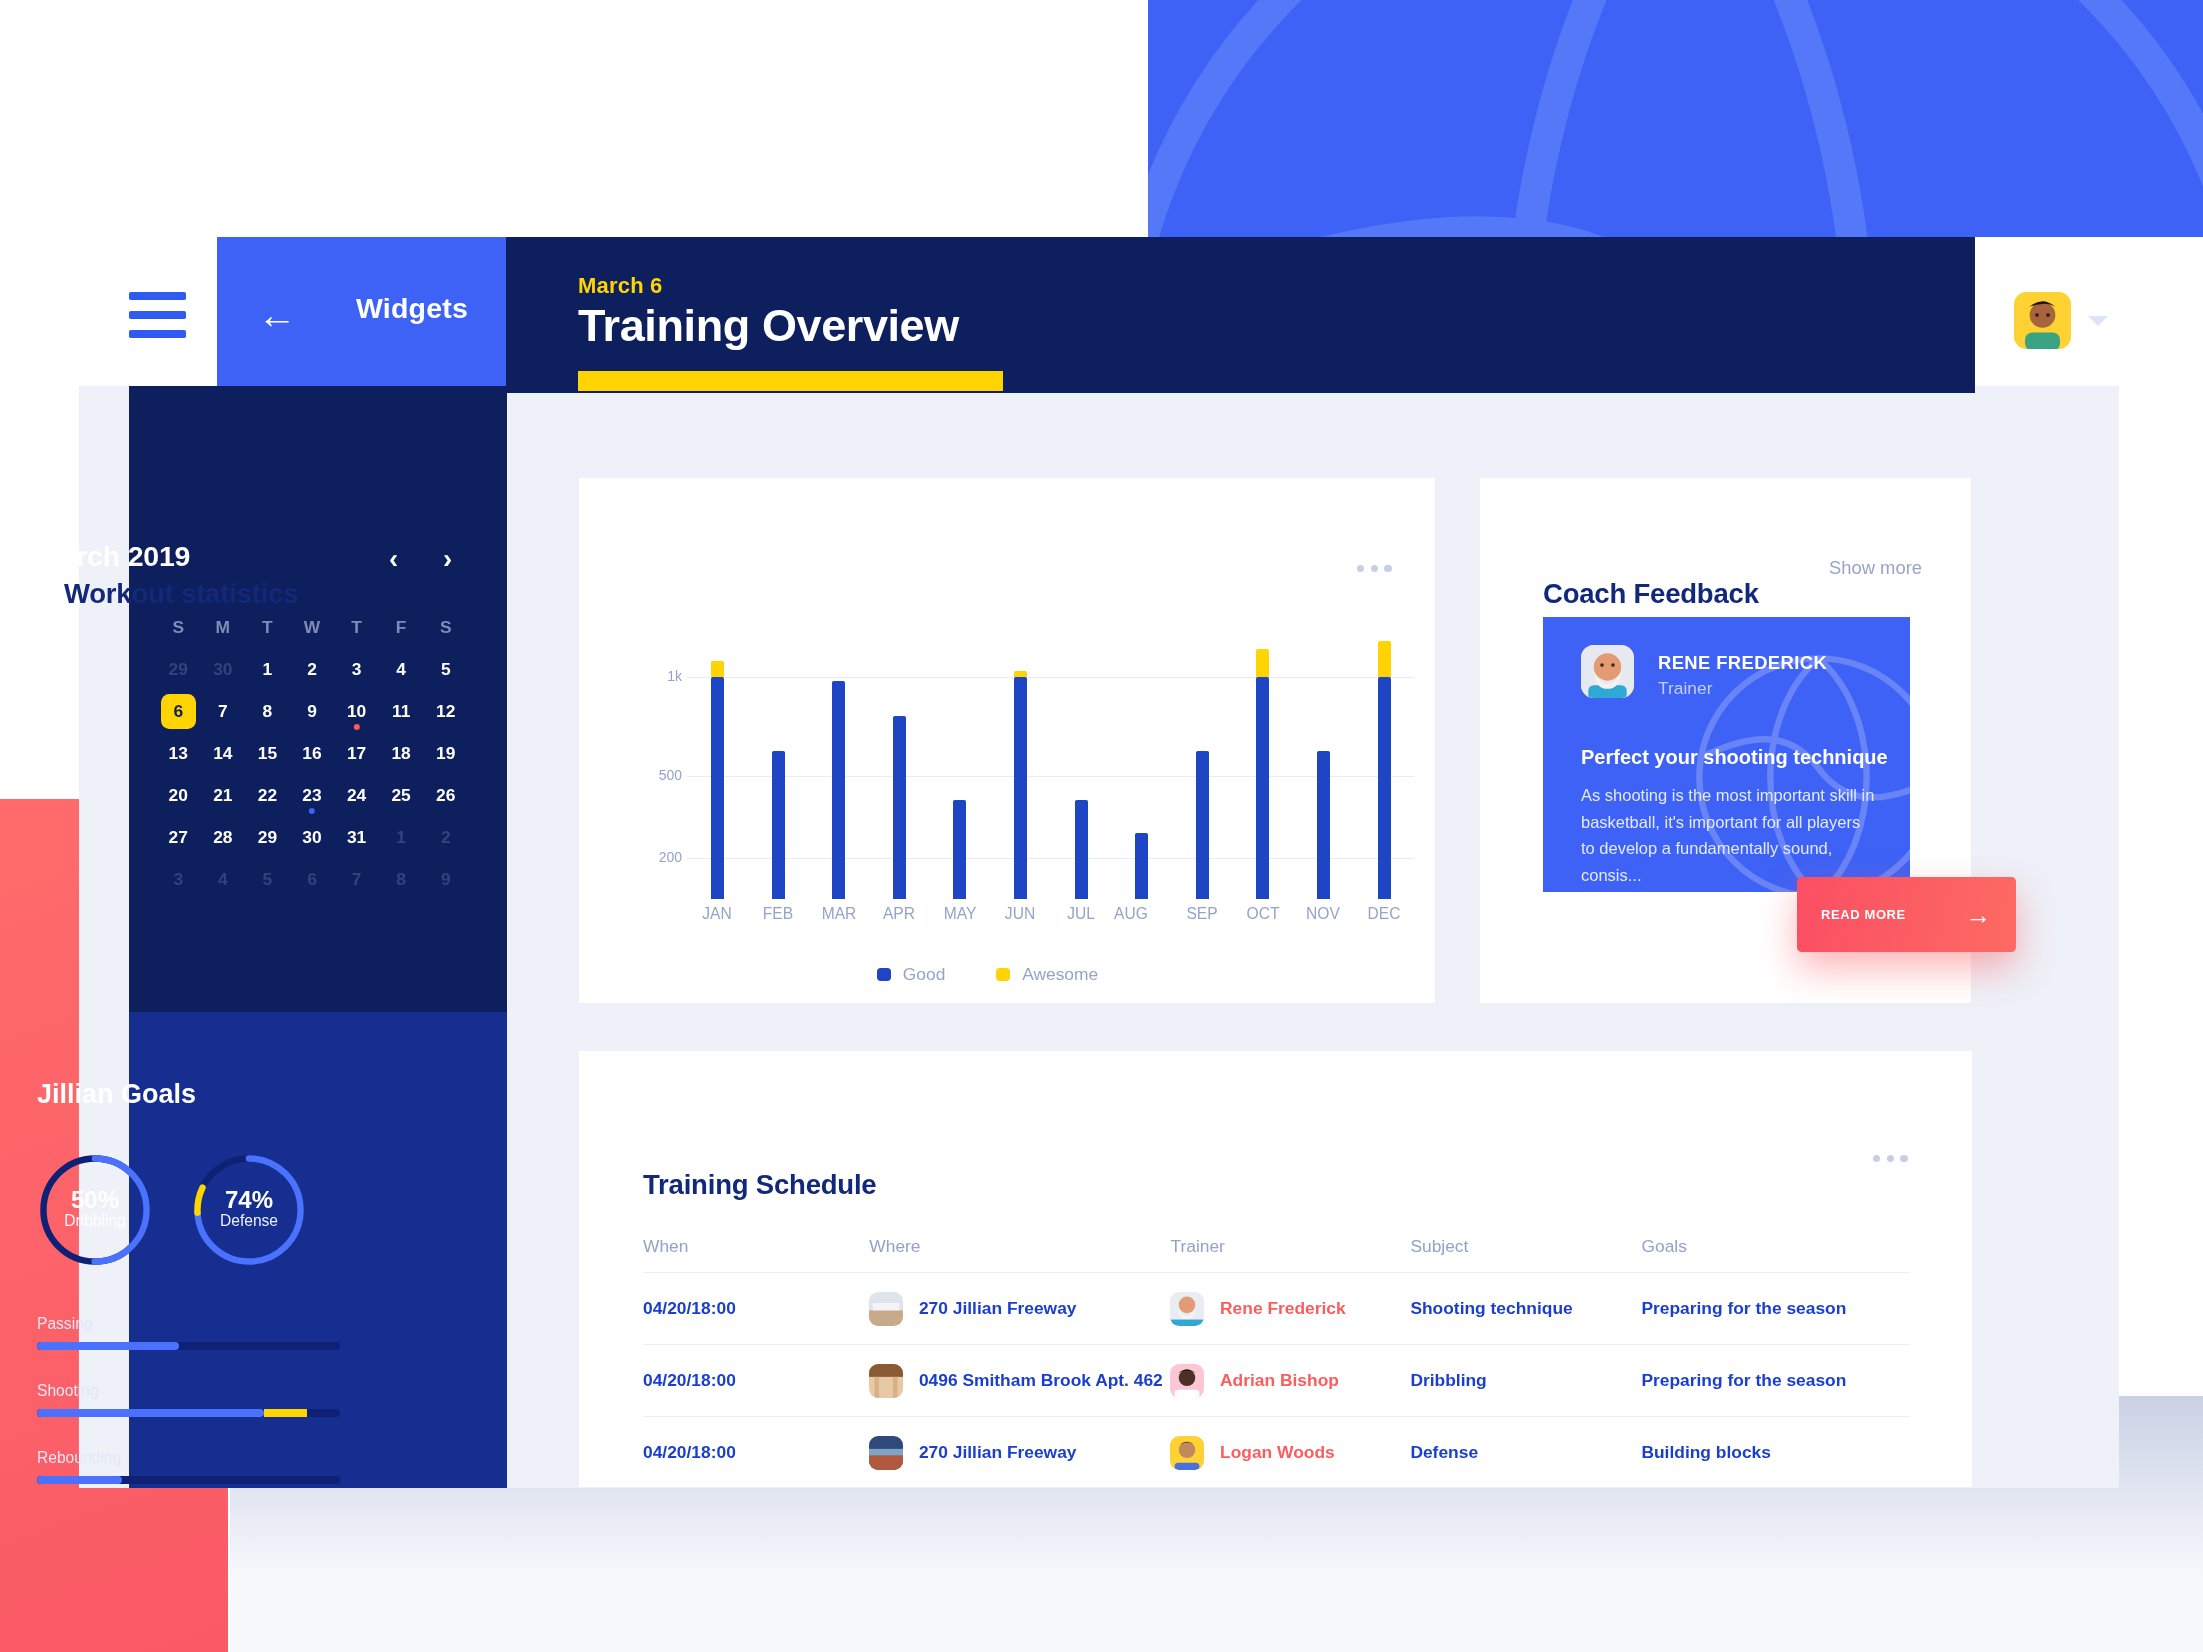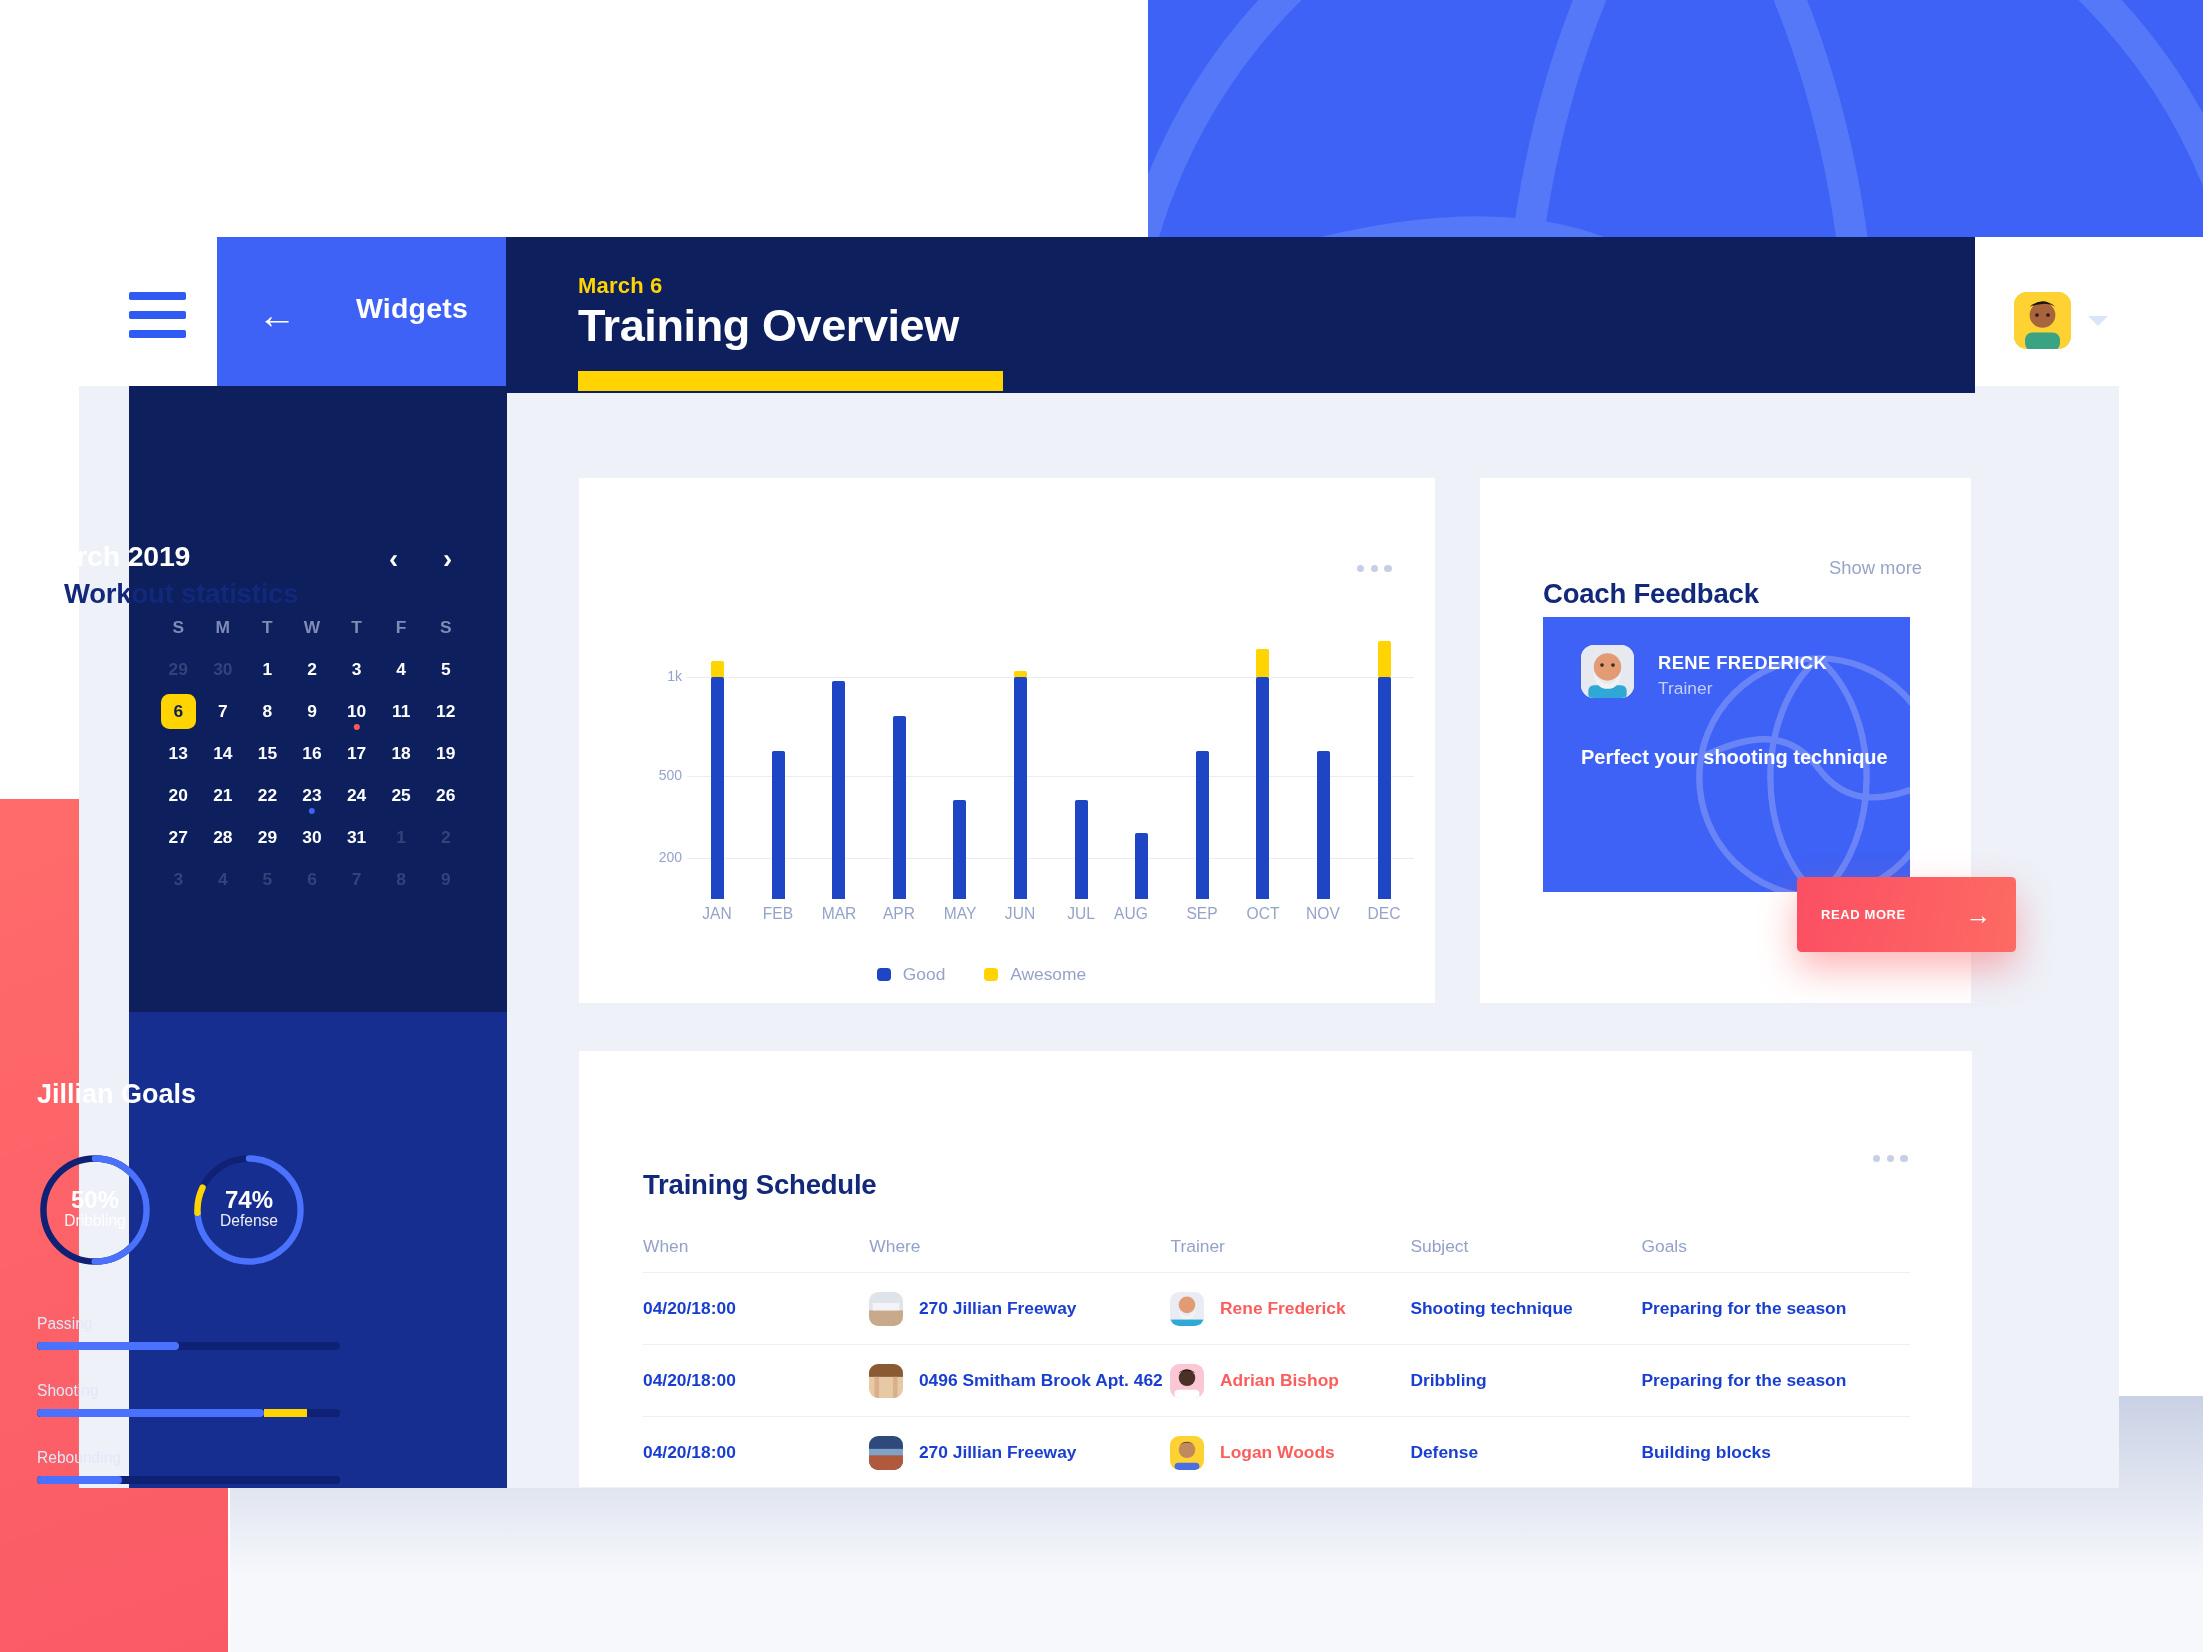--- a/index.html
+++ b/index.html
@@ -161,21 +161,21 @@
 
   .chart-area { position:absolute; left:643px; top:624px; width:771px; height:275px; }
   .gridline { position:absolute; left:44px; width:727px; height:0.9px; background:#e8ecf7; }
   .ytick { position:absolute; left:0; width:39px; text-align:right; color:#96a3c9; font-size:14px; transform:translateY(-9.2px); }
   .bar {
     position:absolute; bottom:0; width:13px; background:#1e46c4; border-radius:1.8px 1.8px 0 0;
   }
   .bar .top { position:absolute; left:0; width:13px; background:#ffd400; border-radius:1.8px 1.8px 0 0; }
   .xlabels { position:absolute; left:643px; top:905px; width:771px; height:26px; }
   .xlab { position:absolute; color:#96a3c9; font-size:15.6px; transform:translateX(-50%); }
-  .legend { position:absolute; left:877px; top:964px; display:flex; gap:39px; align-items:center; }
+  .legend { position:absolute; left:877px; top:964px; display:flex; gap:51px; align-items:center; }
   .legend-item { display:flex; align-items:center; gap:12px; color:#96a3c9; font-size:17.4px; }
   .legend-item i { width:13.8px; height:13.8px; border-radius:3.7px; display:block; }
 
   
   .card-coach { left:1480px; top:478px; width:491px; height:525px; }
   .cf-title { position:absolute; left:1543px; top:546px; }
   .cf-more { position:absolute; left:1829px; top:557px; color:#97a4c8; font-size:18.4px; }
   .cf-box {
     position:absolute; left:1543px; top:617px; width:367px; height:275px;
     background:#3d62f5; overflow:hidden;
@@ -531,20 +531,21 @@
       <rect x="8" y="44" width="42" height="16" rx="6" fill="#2fa8d6"></rect>
       <circle cx="29" cy="24" r="15" fill="#e39b74"></circle>
       <path d="M14 30 q15 26 30 0 q-2 18 -15 18 q-13 0 -15 -18z" fill="#f2f2f2"></path>
       <circle cx="23" cy="22" r="2" fill="#3a2a20"></circle>
       <circle cx="35" cy="22" r="2" fill="#3a2a20"></circle>
     </svg>
   </div>
   <div class="cf-name">RENE FREDERICK</div>
   <div class="cf-role">Trainer</div>
   <div class="cf-head">Perfect your shooting technique</div>
+  <div class="cf-body">As shooting is the most important skill in basketball, it's important for all players to develop a fundamentally sound, consis...</div>
 
   <div class="read-more">
     <span>READ MORE</span>
     <span class="arr">→</span>
   </div>
 
   <div class="card card-sched"></div>
   <div class="card-title sc-title">Training Schedule</div>
   <div class="dots3 sc-dots">
     <i></i>

